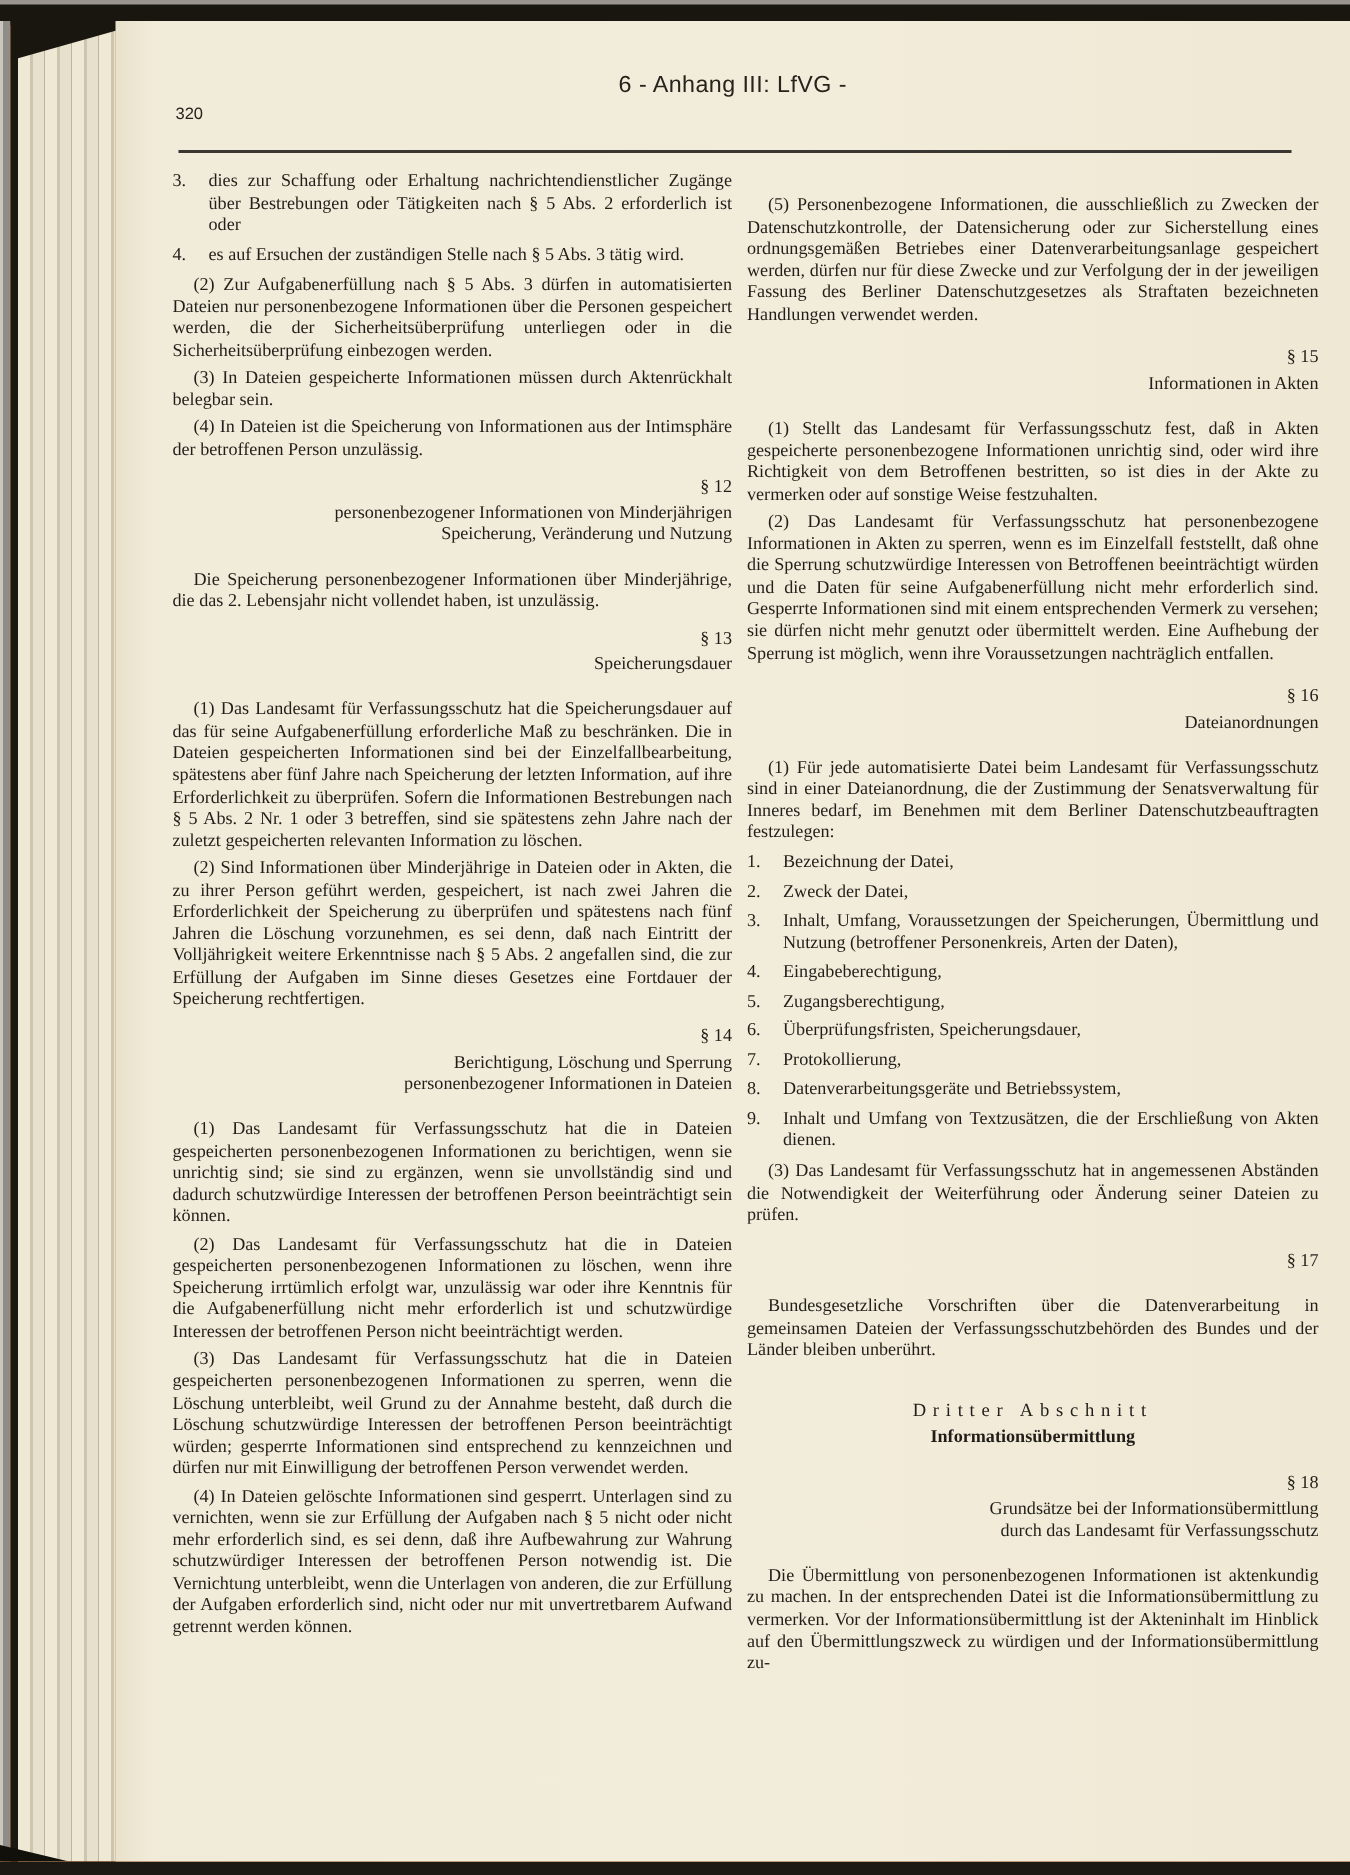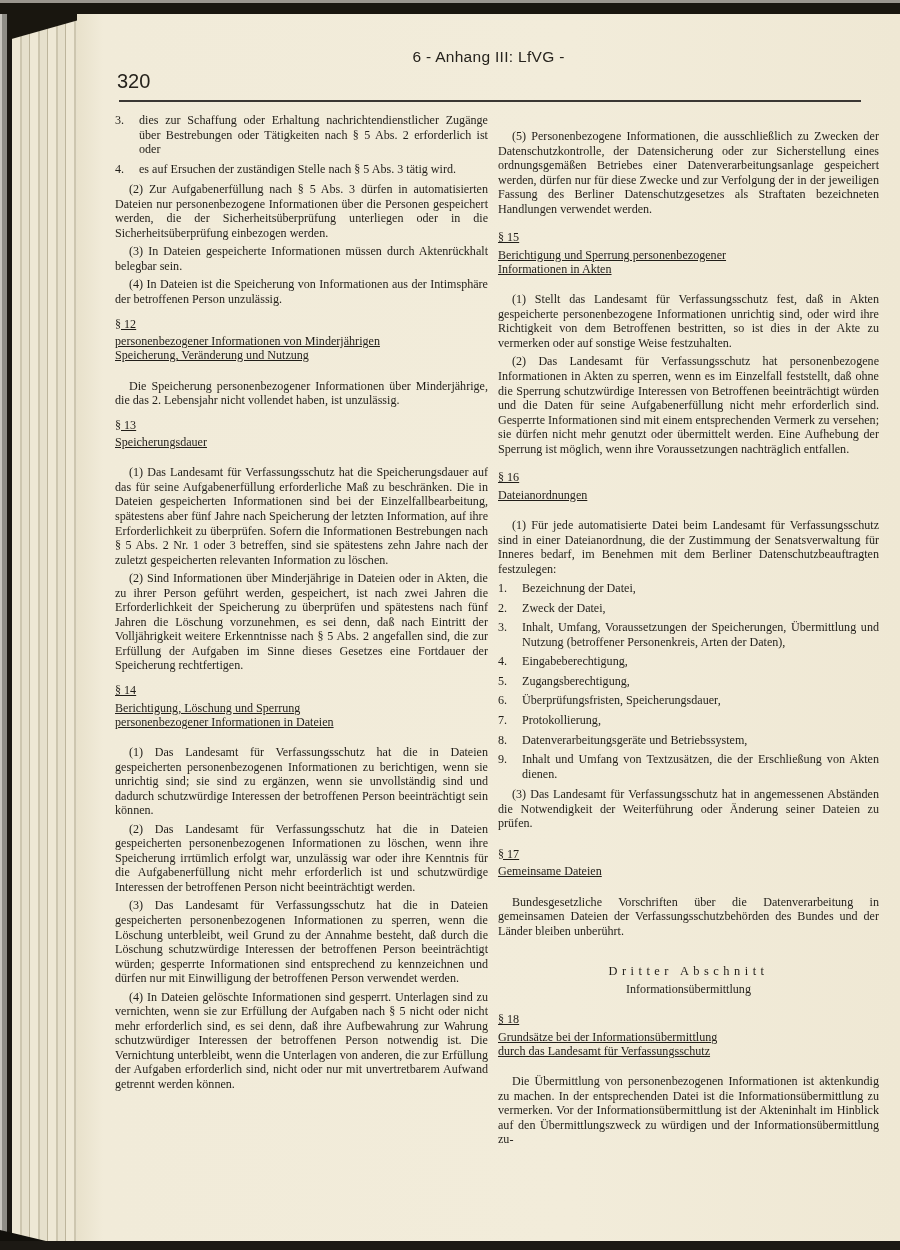--- a/index.html
+++ b/index.html
@@ -52,21 +52,21 @@
   }
   .running-header {
     position: absolute; top: 34px; left: 0; width: 100%;
     text-align: center;
     font-family: "Liberation Sans", sans-serif;
     font-size: 15.5px; letter-spacing: 0.3px; color: #26231d;
   }
   .page-number {
     position: absolute; top: 56px; left: 40px;
     font-family: "Liberation Sans", sans-serif;
-    font-size: 20px; color: #26231d;
+    font-size: 11px; color: #26231d;
   }
   .header-rule {
     position: absolute; top: 86px; left: 42px; width: 742px; height: 2px;
     background: #3a3733;
   }
 
   .columns {
     position: absolute; top: 99px; left: 38px; width: 764px;
     display: flex; gap: 10px;
   }
@@ -81,28 +81,28 @@
   .col p { margin: 4px 0 0 0; text-indent: 14px; }
   .col p.first { margin-top: 16px; }
 
   
   .li { display: flex; margin-top: 5px; }
   .li-num { flex: none; width: 24px; text-indent: 0; }
   .li-text { flex: 1; text-align: justify; }
   .li.tight { margin-top: 4px; }
 
   
-  .sec-head { margin: 10px 0 3px 0; text-align: left; text-indent: 0; text-decoration: underline; }
+  .sec-head { margin: 10px 0 3px 0; text-align: right; text-indent: 0; }
   .sec-num  { margin-bottom: 3px; }
   .sec-title { line-height: 14.2px; }
 
   
   .part-divider { margin-top: 26px; text-align: center; }
   .part-title { letter-spacing: 4.5px; font-size: 12.4px; }
-  .part-subtitle { font-weight: normal; margin-top: 3px; }
+  .part-subtitle { font-weight: bold; margin-top: 3px; }
 </style>
 </head>
 <body>
 
 <div class="stage">
 
   <div class="cover-top"></div>
   <div class="spine"></div>
   <div class="spine-line"></div>
   <div class="page-stack"></div>
@@ -158,21 +158,20 @@
         <p>(4) In Dateien gelöschte Informationen sind gesperrt. Unterlagen sind zu vernichten, wenn sie zur Erfüllung der Aufgaben nach § 5 nicht oder nicht mehr erforderlich sind, es sei denn, daß ihre Aufbewahrung zur Wahrung schutzwürdiger Interessen der betroffenen Person notwendig ist. Die Vernichtung unterbleibt, wenn die Unterlagen von anderen, die zur Erfüllung der Aufgaben erforderlich sind, nicht oder nur mit unvertretbarem Aufwand getrennt werden können.</p>
 
       </div>
 
       <div class="col col-right">
 
         <p class="first">(5) Personenbezogene Informationen, die ausschließlich zu Zwecken der Datenschutzkontrolle, der Datensicherung oder zur Sicherstellung eines ordnungsgemäßen Betriebes einer Datenverarbeitungsanlage gespeichert werden, dürfen nur für diese Zwecke und zur Verfolgung der in der jeweiligen Fassung des Berliner Datenschutzgesetzes als Straftaten bezeichneten Handlungen verwendet werden.</p>
 
         <div class="sec-head" style="margin-top:14px;">
           <div class="sec-num">§ 15</div>
-          <div class="sec-title">Berichtigung und Sperrung personenbezogener</div>
           <div class="sec-title">Informationen in Akten</div>
         </div>
         <p class="first">(1) Stellt das Landesamt für Verfassungsschutz fest, daß in Akten gespeicherte personenbezogene Informationen unrichtig sind, oder wird ihre Richtigkeit von dem Betroffenen bestritten, so ist dies in der Akte zu vermerken oder auf sonstige Weise festzuhalten.</p>
         <p>(2) Das Landesamt für Verfassungsschutz hat personenbezogene Informationen in Akten zu sperren, wenn es im Einzelfall feststellt, daß ohne die Sperrung schutzwürdige Interessen von Betroffenen beeinträchtigt würden und die Daten für seine Aufgabenerfüllung nicht mehr erforderlich sind. Gesperrte Informationen sind mit einem entsprechenden Vermerk zu versehen; sie dürfen nicht mehr genutzt oder übermittelt werden. Eine Aufhebung der Sperrung ist möglich, wenn ihre Voraussetzungen nachträglich entfallen.</p>
 
         <div class="sec-head" style="margin-top:14px;">
           <div class="sec-num">§ 16</div>
           <div class="sec-title">Dateianordnungen</div>
         </div>
         <p class="first">(1) Für jede automatisierte Datei beim Landesamt für Verfassungsschutz sind in einer Dateianordnung, die der Zustimmung der Senatsverwaltung für Inneres bedarf, im Benehmen mit dem Berliner Datenschutzbeauftragten festzulegen:</p>
@@ -211,21 +210,20 @@
         </div>
         <div class="li">
           <span class="li-num">9.</span>
           <span class="li-text">Inhalt und Umfang von Textzusätzen, die der Erschließung von Akten dienen.</span>
         </div>
 
         <p style="margin-top:6px;">(3) Das Landesamt für Verfassungsschutz hat in angemessenen Abständen die Notwendigkeit der Weiterführung oder Änderung seiner Dateien zu prüfen.</p>
 
         <div class="sec-head" style="margin-top:16px;">
           <div class="sec-num">§ 17</div>
-          <div class="sec-title">Gemeinsame Dateien</div>
         </div>
         <p class="first">Bundesgesetzliche Vorschriften über die Datenverarbeitung in gemeinsamen Dateien der Verfassungsschutzbehörden des Bundes und der Länder bleiben unberührt.</p>
 
         <div class="part-divider">
           <div class="part-title">Dritter Abschnitt</div>
           <div class="part-subtitle">Informationsübermittlung</div>
         </div>
 
         <div class="sec-head" style="margin-top:16px;">
           <div class="sec-num">§ 18</div>

